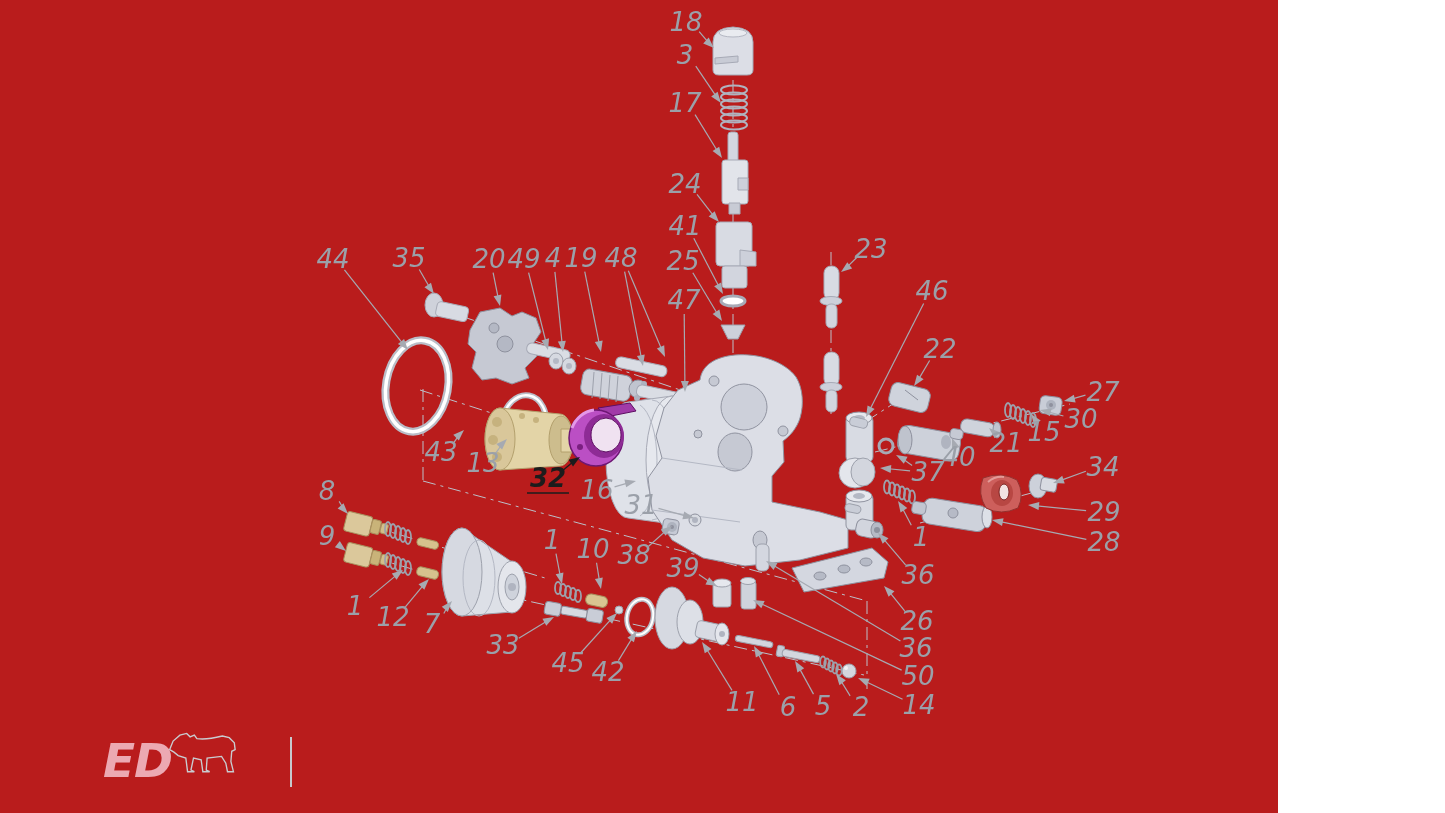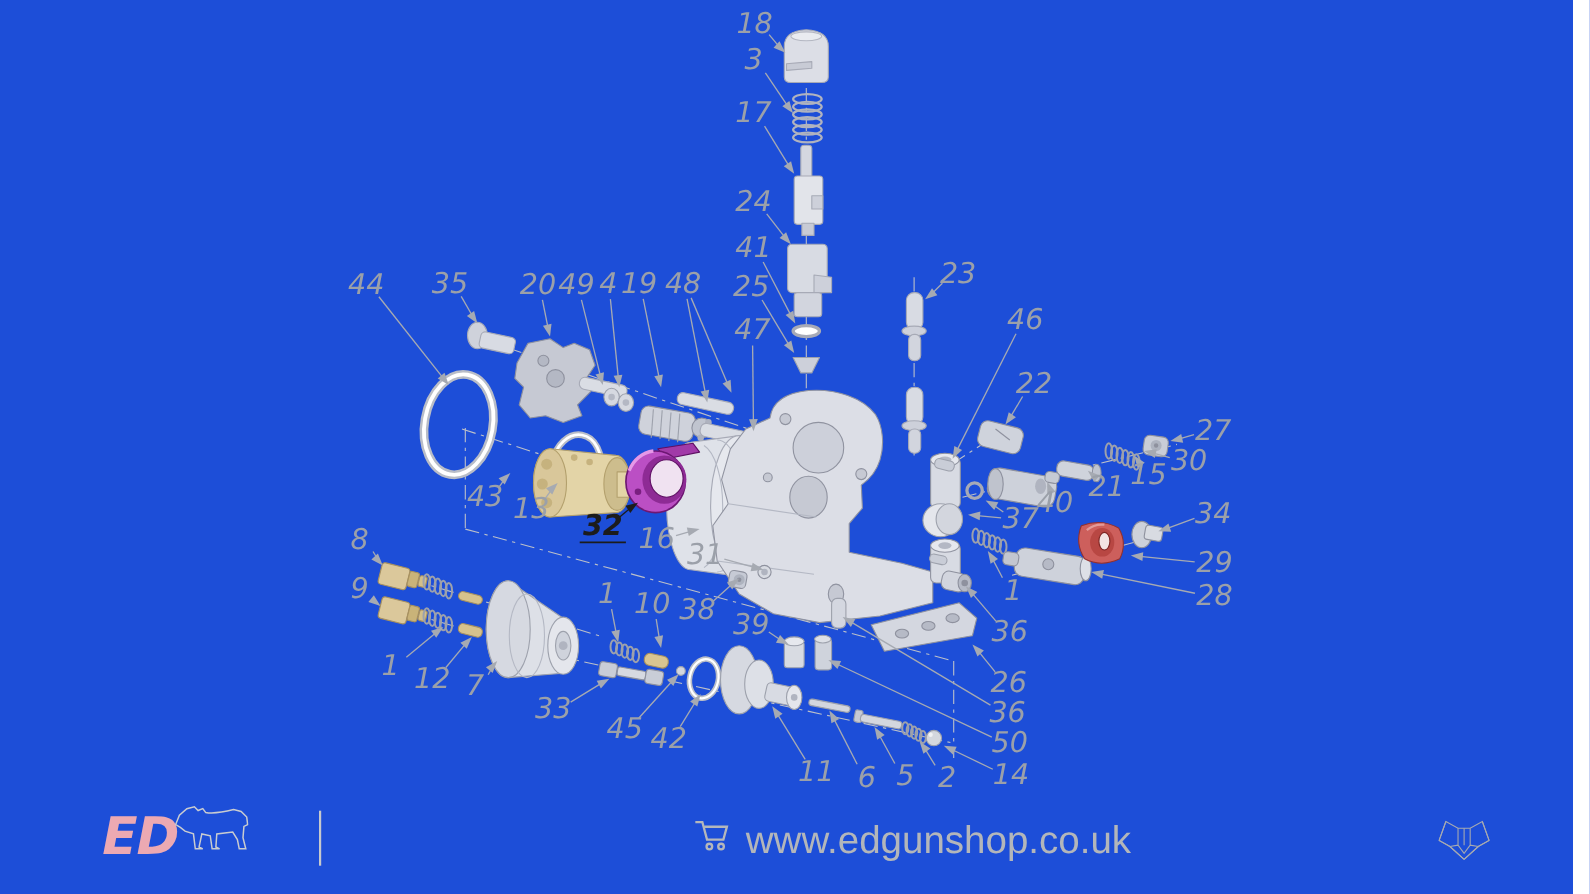--- a/index.html
+++ b/index.html
@@ -1,21 +1,21 @@
 <!DOCTYPE html>
 <html><head>
 <meta charset="utf-8">
 <style>
   html,body{margin:0;padding:0;background:#fff;}
-  .stage{position:relative;width:1430px;height:813px;background:#1d4ed8;overflow:hidden;
+  .stage{position:relative;width:1278px;height:813px;background:#b91c1c;overflow:hidden;
          font-family:"DejaVu Sans",sans-serif;text-align:right;}
   svg text{font-family:"DejaVu Sans",sans-serif;font-style:italic;}
   .footer-brand{position:absolute;left:93px;top:733px;display:flex;align-items:flex-start;
       font-style:italic;font-weight:700;font-size:47px;line-height:56px;letter-spacing:-1px;}
-  .footer-brand .ed{color:#eca9b2;}
+  .footer-brand .ed{color:#eca9b2;margin-left:10px;}
   .footer-brand .gun{color:#bcbfc3;}
   .footer-divider{position:absolute;left:290px;top:737px;width:2px;height:50px;background:#c6c9cd;}
   .footer-site{position:absolute;left:630px;top:742px;display:flex;align-items:center;gap:14px;
       color:#b3b6ba;font-size:35px;font-family:"Liberation Sans",sans-serif;}
   .dog-wrap{margin-left:-4px;margin-top:-6px;}
   .fox-wrap{position:absolute;left:1304px;top:735px;}
 </style>
 </head>
 <body>
 
@@ -503,30 +503,20 @@
   <span class="ed">ED</span>
   <span class="dog-wrap">
     <svg width="68" height="52" viewBox="0 0 80 60" fill="none" stroke="#c9ccd0" stroke-width="1.6">
       <path d="M2,26 L6,16 L14,9 L22,7 L26,11 L31,9 L34,13 C44,15 56,12 64,10 L72,12 L78,18 L79,26
                L75,28 L74,40 L77,52 L70,52 L68,42 L63,34 L46,36 L45,50 L49,52 L41,52 L39,38
                L30,36 L27,50 L31,52 L23,52 L21,36 L12,33 L7,29 Z"></path>
     </svg>
   </span>
 </div>
 <div class="footer-divider"></div>
-<div class="footer-site">
-  <span>
-    <svg width="34" height="34" viewBox="0 0 32 32" fill="none" stroke="#b4b7bb" stroke-width="2">
-      <path d="M2,5 L8,5 L12,20 L26,20 L29,9 L10,9"></path>
-      <circle cx="14" cy="26" r="2.4"></circle>
-          <circle cx="24" cy="26" r="2.4"></circle>
-    </svg>
-  </span>
-  <span>www.edgunshop.co.uk</span>
-</div>
 <div class="fox-wrap">
   <svg width="54" height="58" viewBox="0 0 88 66" fill="none" stroke="#a7aab0" stroke-width="1.6">
     <path d="M17,5 L35,15 L53,15 L71,5 L81,33 L65,42 L44,61 L23,42 L7,33 Z"></path>
     <path d="M17,5 L7,33 M71,5 L81,33 M35,15 L35,40 M53,15 L53,40 M44,15 L44,40
              M7,33 L23,42 L35,40 M81,33 L65,42 L53,40 M23,42 L44,61 M65,42 L44,61
              M35,40 L44,52 L53,40 M23,42 L35,40 M53,40 L65,42"></path>
   </svg>
 </div>
 
 </div>

